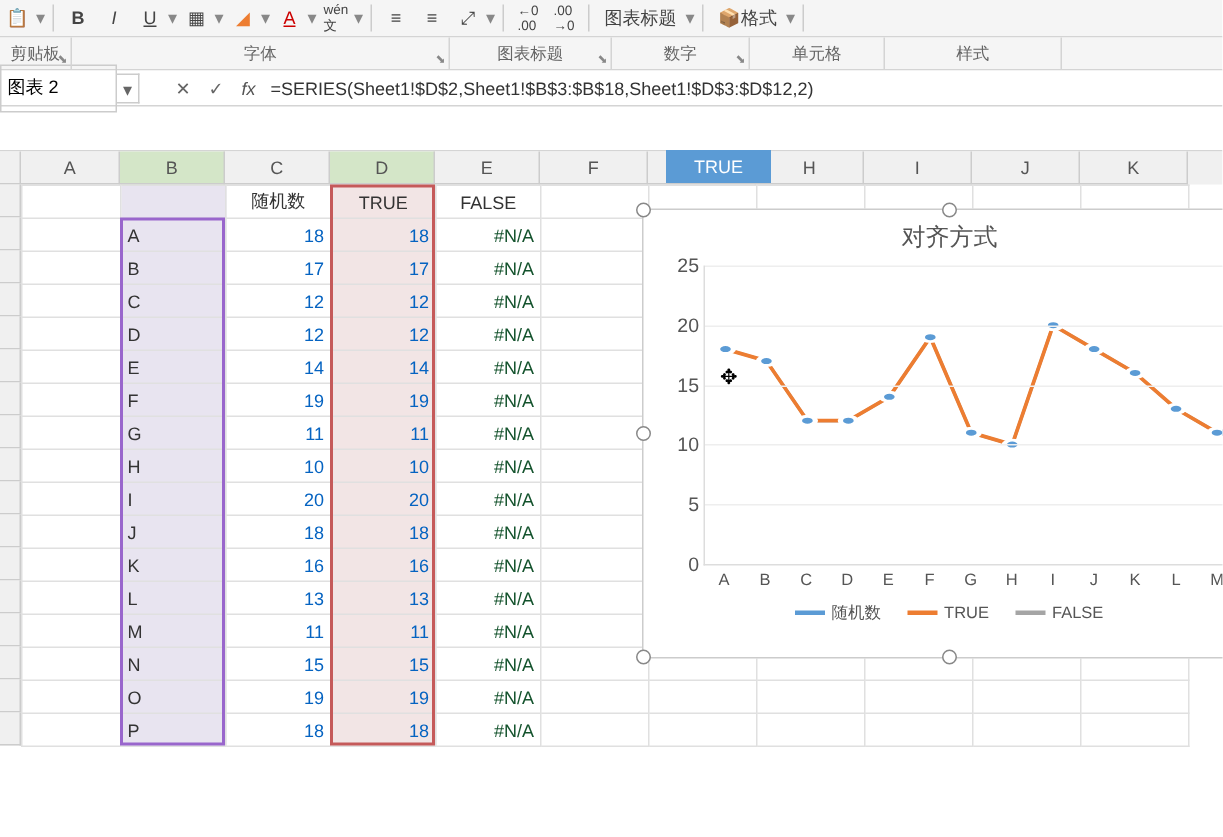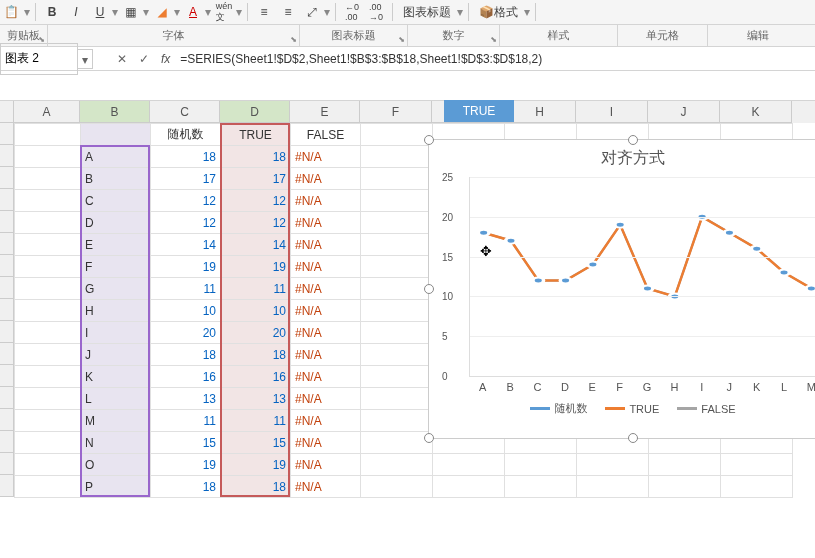--- a/index.html
+++ b/index.html
@@ -35,40 +35,40 @@
 .grid-body { display: flex; }
 .row-hdrs { width: 14px; }
 .row-hdr { height: 22px; border-right: 1px solid #ccc; border-bottom: 1px solid #ccc; background: #f0f0f0; }
 
 table.cells { border-collapse: collapse; }
 table.cells td { border: 1px solid #e0e0e0; height: 22px; padding: 0 4px; vertical-align: middle; }
 .col-A { width: 66px; }
 .col-B { width: 70px; text-align: left; background: #e8e4f0; color: #333; }
 .col-C { width: 70px; text-align: right; }
 .col-D { width: 70px; text-align: right; }
-.col-E { width: 70px; color: #c2410c; }
+.col-E { width: 70px; text-align: right; color: #14532d; }
 .col-F, .col-G, .col-H, .col-I, .col-J, .col-K { width: 72px; }
 .num-blue { color: #0563c1; }
 .hdr-center { text-align: center !important; color: #333 !important; }
 .col-D-sel { background: #f2e5e5; }
 
 
 .range-b { position: absolute; left: 80px; top: 44px; width: 70px; height: 352px; border: 2px solid #9966cc; pointer-events: none; }
 
 .range-d { position: absolute; left: 220px; top: 22px; width: 70px; height: 374px; border: 2px solid #c55a5a; pointer-events: none; }
 
 
 .chart-box { position: absolute; left: 428px; top: 139px; width: 410px; height: 300px; background: #fff; border: 1px solid #ccc; }
 .chart-handle { position: absolute; width: 10px; height: 10px; border: 1px solid #888; border-radius: 50%; background: #fff; }
 .h-tl { left: -5px; top: -5px; } .h-tm { left: 50%; top: -5px; margin-left: -5px; }
 .h-ml { left: -5px; top: 50%; margin-top: -5px; }
 .h-bl { left: -5px; bottom: -5px; } .h-bm { left: 50%; bottom: -5px; margin-left: -5px; }
 .chart-title { text-align: center; padding: 8px 0 4px; font-size: 16px; color: #555; }
 .plot { position: relative; margin: 4px 12px 0 40px; height: 200px; border-left: 1px solid #ddd; border-bottom: 1px solid #ddd; }
-.ytick { position: absolute; left: -28px; width: 24px; text-align: left; font-size: 10px; color: #555; transform: translateY(-50%); }
+.ytick { position: absolute; left: -28px; width: 24px; text-align: right; font-size: 13px; color: #555; transform: translateY(-50%); }
 .grid-line { position: absolute; left: 0; right: 0; border-top: 1px solid #eee; }
 .xlabels { display: flex; margin-left: 40px; margin-right: 12px; }
 .xlabel { flex: 1; text-align: center; font-size: 11px; color: #555; padding-top: 4px; }
 .legend { display: flex; justify-content: center; gap: 18px; padding-top: 8px; font-size: 11px; color: #555; }
 .leg-item { display: flex; align-items: center; gap: 4px; }
 .leg-swatch { width: 20px; height: 3px; }
 svg.lines { position: absolute; left: 0; top: 0; width: 100%; height: 100%; }
 .marker { fill: #5b9bd5; stroke: #fff; stroke-width: 1; }
 
 
@@ -133,41 +133,38 @@
       <span class="group-exp">⬊</span>
     </div>
   <div class="group" style="width:108px">
       <span>图表标题</span>
       <span class="group-exp">⬊</span>
     </div>
   <div class="group" style="width:92px">
       <span>数字</span>
       <span class="group-exp">⬊</span>
     </div>
+  <div class="group" style="width:90px">
+      <span>单元格</span>
+    </div>
   <div class="group" style="width:118px">
       <span>样式</span>
-    </div>
-  <div class="group" style="width:90px">
-      <span>单元格</span>
-    </div>
-  <div class="group" style="width:100px;border-right:none">
-      <span>编辑</span>
     </div>
 </div>
 
 <div class="fbar">
   <div class="name-box">
       <span>图表 2</span>
     </div>
   <div class="name-drop">▾</div>
   <div style="width:18px"></div>
   <div class="fbar-btn">✕</div>
   <div class="fbar-btn">✓</div>
   <div class="fx">fx</div>
-  <div class="formula"><span>=SERIES(Sheet1!$D$2,Sheet1!$B$3:$B$18,Sheet1!$D$3:$D$18,2)</span></div>
+  <div class="formula"><span>=SERIES(Sheet1!$D$2,Sheet1!$B$3:$B$18,Sheet1!$D$3:$D$12,2)</span></div>
 </div>
 <div class="fbar-gap"></div>
 
 <div class="grid-wrap">
   <div class="col-headers">
     <div class="row-hdr-space"></div>
     <div class="col-hdr " style="width:66px;display:inline-block">A</div>
       <div class="col-hdr sel" style="width:70px;display:inline-block">B</div>
       <div class="col-hdr " style="width:70px;display:inline-block">C</div>
       <div class="col-hdr sel" style="width:70px;display:inline-block">D</div>

